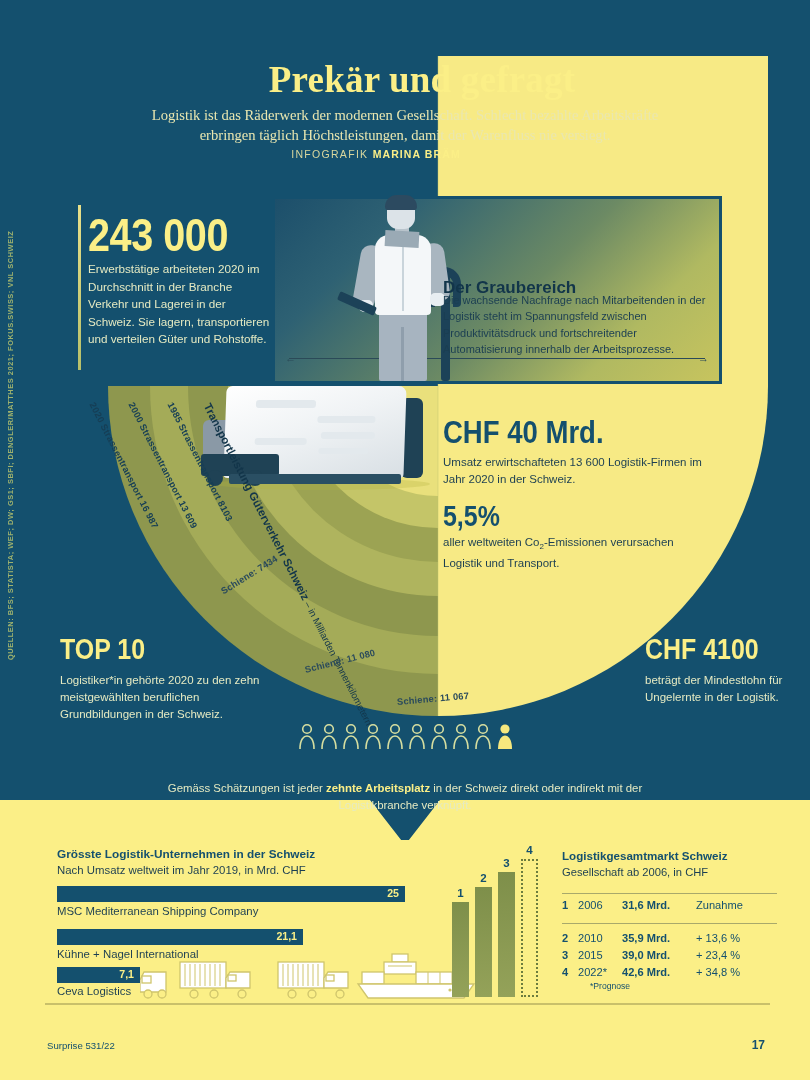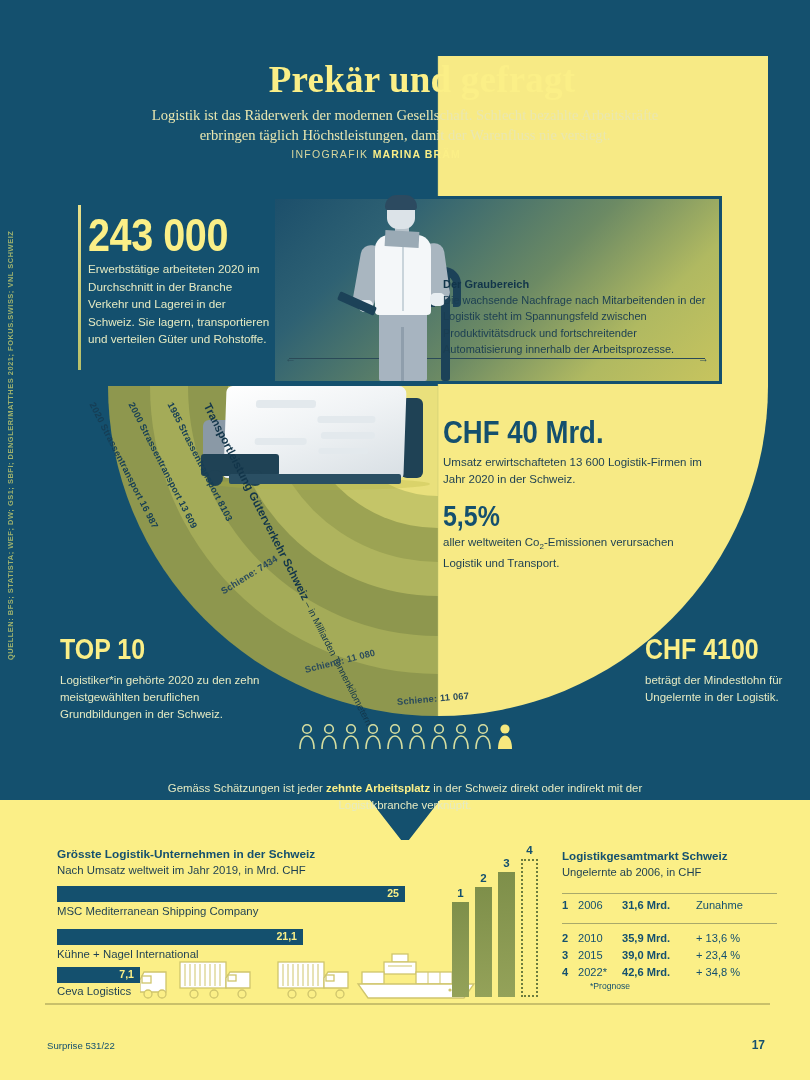--- a/index.html
+++ b/index.html
@@ -128,21 +128,21 @@
   .pal-wrap-box{ position:absolute; left:20px; top:8px; width:180px; height:92px; background:linear-gradient(160deg,#FFFFFF 0%,#F0F3F5 45%,#D8DFE4 100%); border-radius:6px 8px 4px 4px; transform: skewX(-2deg); }
   .pal-fold { position:absolute; background:#E3E9ED; border-radius:3px; }
   .pal-base { position:absolute; left:24px; top:96px; width:172px; height:10px; background:#2A4F63; border-radius:2px; }
   .pal-jackbody{ position:absolute; left:-2px; top:42px; width:64px; height:56px; background:#8A99A6; border-radius:6px 3px 3px 3px; }
   .pal-jack-dark{ position:absolute; left:-4px; top:76px; width:78px; height:22px; background:#1F4255; border-radius:3px; }
   .pal-wheel { position:absolute; width:16px; height:16px; background:#1F4255; border-radius:8px; }
   .pal-post { position:absolute; left:196px; top:20px; width:22px; height:80px; background:#1F4255; border-radius:6px; }
   .pal-shadow { position:absolute; left:10px; top:100px; width:215px; height:12px; background:rgba(180,180,60,.28); border-radius:50%; }
 
   
-  .grau-title { position:absolute; left:443px; top:278px; font-size:11px; font-weight:bold; color:#12354A; }
+  .grau-title { position:absolute; left:443px; top:278px; font-size:17px; font-weight:bold; color:#12354A; }
   .grau-body  { position:absolute; left:443px; top:292px; width:272px; font-size:11px; line-height:16.3px; color:#1B3E52; }
 
   
   .chf40 { position:absolute; left:443px; top:414px;
     font-family:"Liberation Sans Narrow","Liberation Sans",sans-serif;
     font-weight:bold; font-size:32px; color:#14506E; transform:scaleX(.86); transform-origin:left center; }
   .chf40-body { position:absolute; left:443px; top:454px; width:265px; font-size:11.5px; line-height:16.5px; color:#1B3E52; }
   .pct55 { position:absolute; left:443px; top:500px;
     font-family:"Liberation Sans Narrow","Liberation Sans",sans-serif;
     font-weight:bold; font-size:29px; color:#14506E; transform:scaleX(.86); transform-origin:left center; }
@@ -446,21 +446,21 @@
     <div class="vbar-num" style="left:4px; bottom:98px;">1</div>
     <div class="vbar" style="left:27px; height:110px;"></div>
     <div class="vbar-num" style="left:27px; bottom:113px;">2</div>
     <div class="vbar" style="left:50px; height:125px;"></div>
     <div class="vbar-num" style="left:50px; bottom:128px;">3</div>
     <div class="vbar dotted" style="left:73px; height:138px;"></div>
     <div class="vbar-num" style="left:73px; bottom:141px;">4</div>
   </div>
 
   <div class="tbl-title">Logistikgesamtmarkt Schweiz</div>
-  <div class="tbl-sub">Ungelernte ab 2006, in CHF</div>
+  <div class="tbl-sub">Gesellschaft ab 2006, in CHF</div>
   <div class="rule" style="top:893px;"></div>
   <div class="rule" style="top:923px;"></div>
   <table class="market">
     <tbody>
         <tr class="head">
       <td class="rank">1</td>
       <td class="year">2006</td>
       <td class="val">31,6 Mrd.</td>
       <td class="chg">Zunahme</td>
     </tr>

